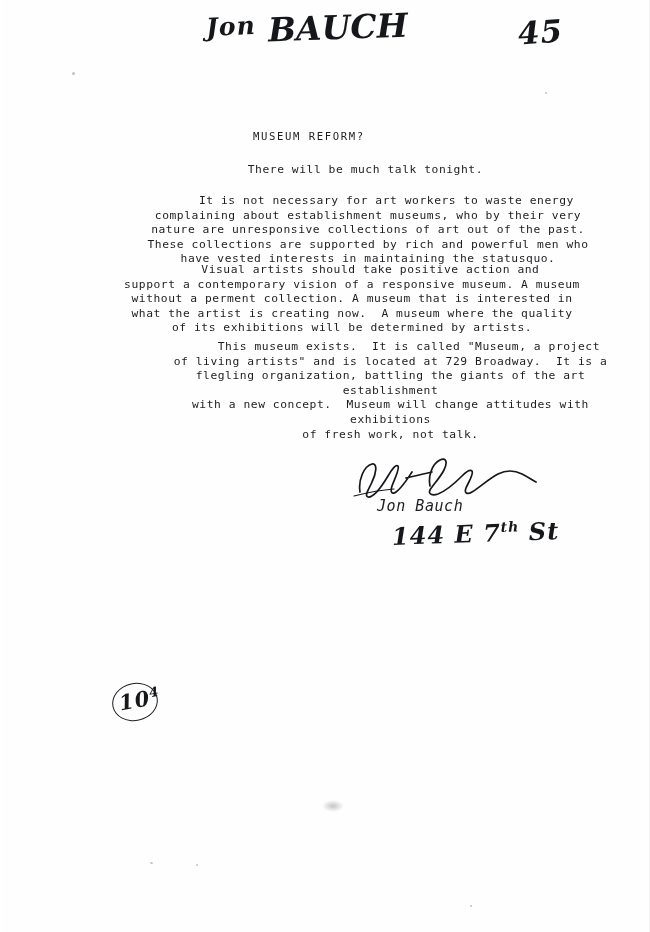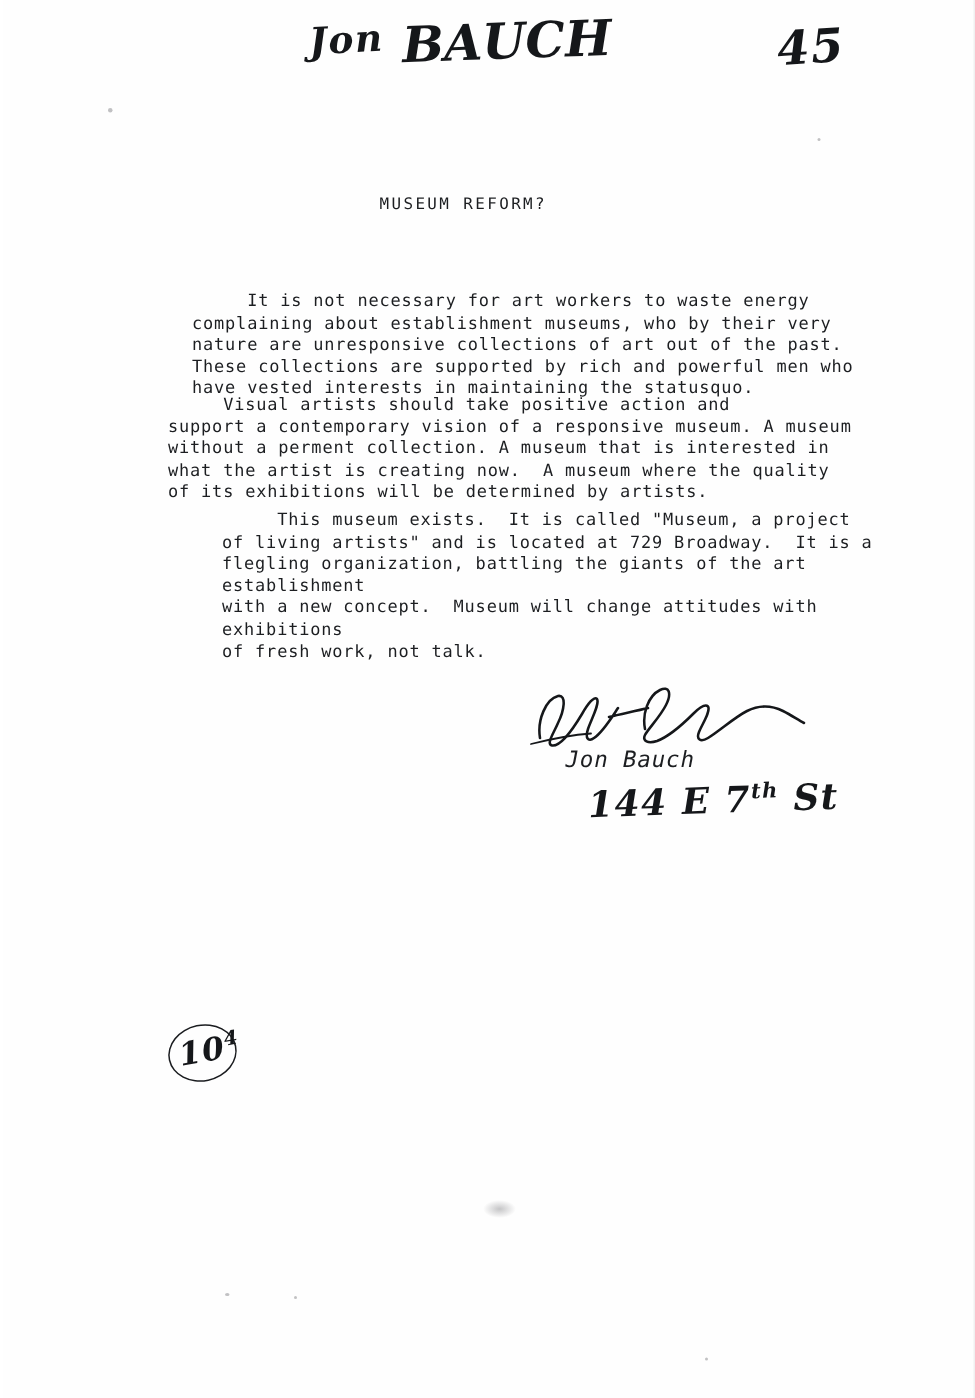--- a/index.html
+++ b/index.html
@@ -121,20 +121,21 @@
 
   
   .typed {
     position: absolute;
     font-family: "DejaVu Sans Mono", monospace;
     color: #1c1e21;
     font-size: 11.3px;
     line-height: 14.6px;
     letter-spacing: 0.55px;
     white-space: pre-wrap;
+    text-align: center;
   }
 
   #doc-title {
     left: 253px;
     top: 129px;
     letter-spacing: 1.6px;
     font-size: 10.6px;
   }
 
   #para-1 { left: 112px; top: 163px; width: 470px; }
@@ -176,20 +177,21 @@
 <div id="page">
 
   <div class="scan-edge"></div>
 
   <div class="hand" id="hw-name-first">Jon</div>
   <div class="hand" id="hw-name-last">BAUCH</div>
   <div class="hand" id="hw-page-number">45</div>
 
   <div class="typed" id="doc-title">MUSEUM REFORM?</div>
 
+  <div class="typed" id="para-1">     There will be much talk tonight.</div>
   <div class="typed" id="para-2">     It is not necessary for art workers to waste energy
 complaining about establishment museums, who by their very
 nature are unresponsive collections of art out of the past.
 These collections are supported by rich and powerful men who
 have vested interests in maintaining the statusquo.</div>
   <div class="typed" id="para-3">     Visual artists should take positive action and
 support a contemporary vision of a responsive museum. A museum
 without a perment collection. A museum that is interested in
 what the artist is creating now.  A museum where the quality
 of its exhibitions will be determined by artists.</div>

